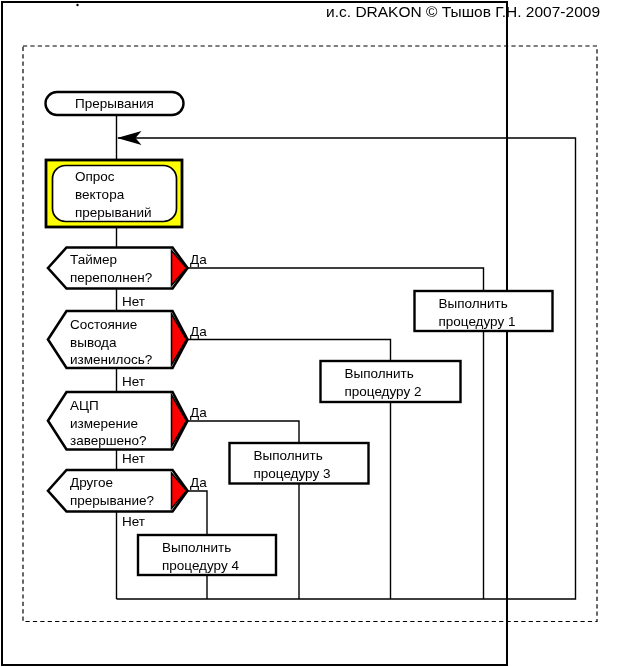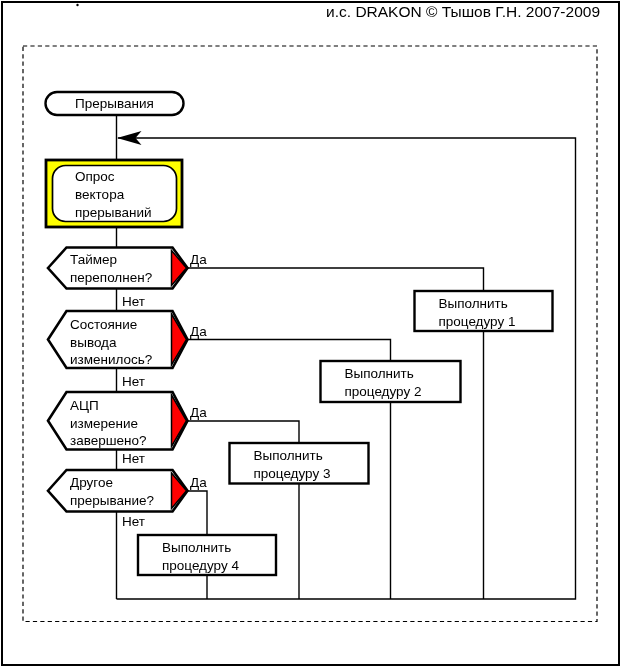--- a/index.html
+++ b/index.html
@@ -3,21 +3,21 @@
 <meta charset="utf-8">
 <style>
   html, body {
     margin: 0;
     padding: 0;
     background: #ffffff;
   }
   .frame {
     position: relative;
     box-sizing: border-box;
-    width: 619px;
+    width: 507px;
     height: 665px;
     margin: 1px;
     border: 2px solid #000000;
     background: #ffffff;
     font-family: "Liberation Sans", "DejaVu Sans", sans-serif;
   }
   svg {
     display: block;
   }
   svg text {

